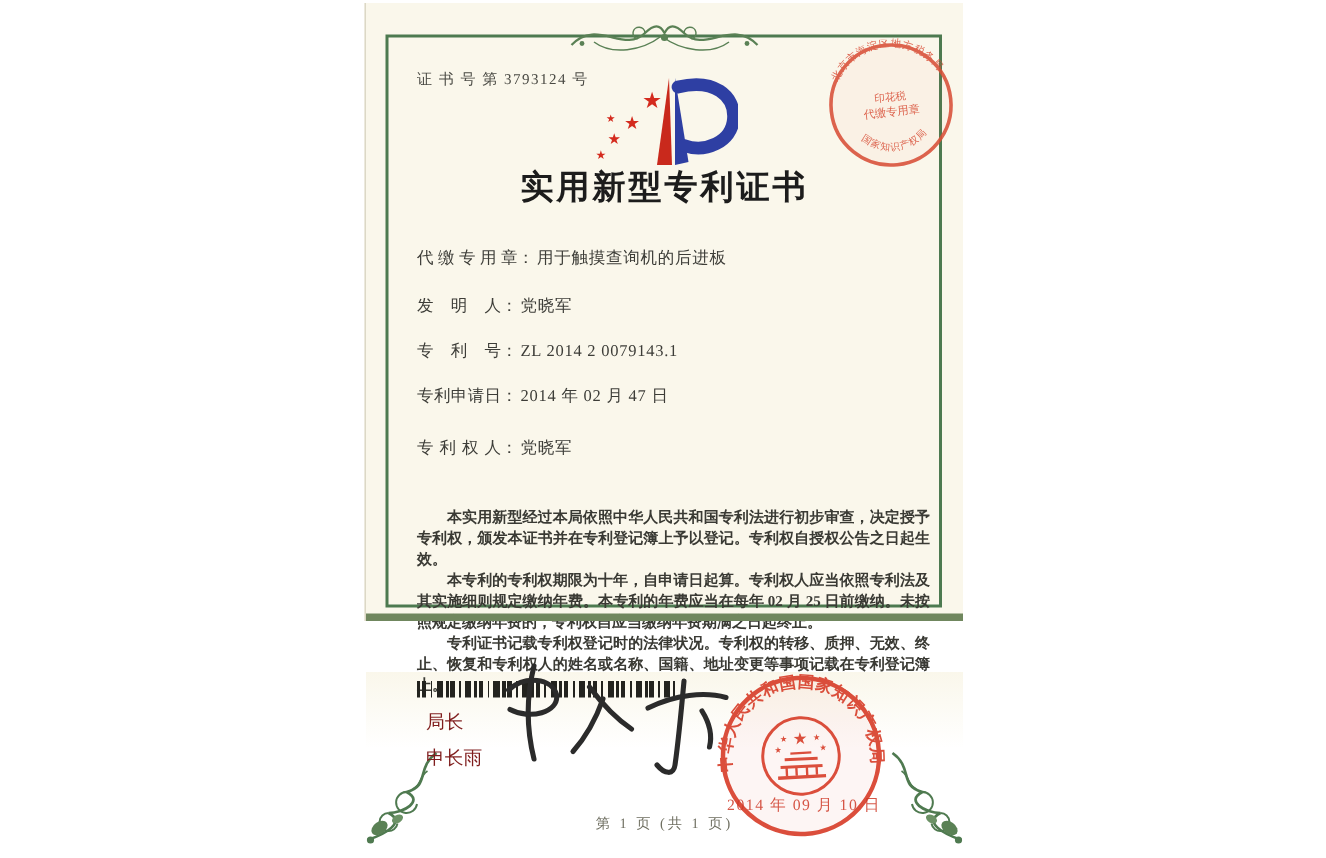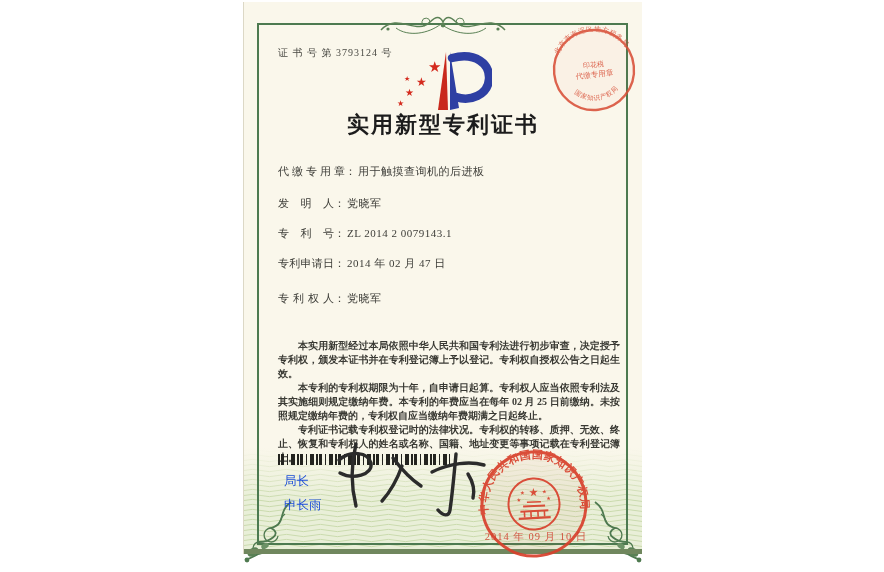--- a/index.html
+++ b/index.html
@@ -1,21 +1,21 @@
 <!DOCTYPE html>
 <html><head>
 <meta charset="utf-8">
 <style>
   html,body{margin:0;padding:0;}
   body{
     width:884px;height:572px;position:relative;background:#ffffff;overflow:hidden;
     font-family:"Liberation Serif","DejaVu Serif",serif;color:#3c3c3c;
   }
   .page{
-    position:absolute;left:243px;top:2px;width:398px;height:552px;
+    position:absolute;left:243px;top:2px;width:398px;height:412px;
     background:#faf7eb;border-left:1px solid #dcd8c6;
   }
   .page-bottom-edge{
     position:absolute;left:0;right:0;bottom:0;height:5px;background:#70875e;z-index:5;
   }
   .pattern{
     position:absolute;left:0;right:0;top:446px;bottom:5px;background:#e9efd8;z-index:0;
   }
   .pattern svg{position:absolute;inset:0;width:100%;height:100%;}
   .pattern-fade{
@@ -56,21 +56,21 @@
     font-weight:bold;
   }
   .barcode{
     position:absolute;left:34px;top:452px;width:172px;height:11px;z-index:4;
     background:repeating-linear-gradient(90deg,
       #23231f 0 2px,rgba(0,0,0,0) 2px 3px,
       #23231f 3px 6px,rgba(0,0,0,0) 6px 9px,
       #23231f 9px 10px,rgba(0,0,0,0) 10px 13px,
       #23231f 13px 17px,rgba(0,0,0,0) 17px 19px);
   }
-  .signoff{position:absolute;left:40px;top:471px;z-index:4;font-size:12.5px;color:#1d4ed8;}
+  .signoff{position:absolute;left:40px;top:471px;z-index:4;font-size:12.5px;color:#7f1d1d;}
   .signoff .name{margin-top:7px;}
   .signature{position:absolute;left:82px;top:434px;width:172px;height:92px;z-index:6;}
   .main-seal{
     position:absolute;left:234px;top:446px;width:112px;height:112px;z-index:6;
     opacity:.92;transform:rotate(-3deg);
   }
   .seal-date{
     position:absolute;left:222px;top:528px;width:140px;text-align:center;z-index:7;
     font-size:10.5px;color:#cf3a28;letter-spacing:1px;opacity:.85;white-space:nowrap;
   }
@@ -227,15 +227,16 @@
         <path d="M-7,-2 H7" stroke-width="1.5"></path>
         <path d="M-11,2 H11" stroke-width="2"></path>
         <path d="M-14,7 H14" stroke-width="2"></path>
         <path d="M-10,7 V13 M-3.5,7 V13 M3.5,7 V13 M10,7 V13" stroke-width="1.6"></path>
         <path d="M-16,14 H16" stroke-width="2.2"></path>
       </g>
     </g>
   </svg>
   <div class="seal-date">2014 年 09 月 10 日</div>
 
+  <div class="footer">第 1 页 (共 1 页)</div>
 
   <div class="page-bottom-edge"></div>
 </div>
 
 </body></html>

